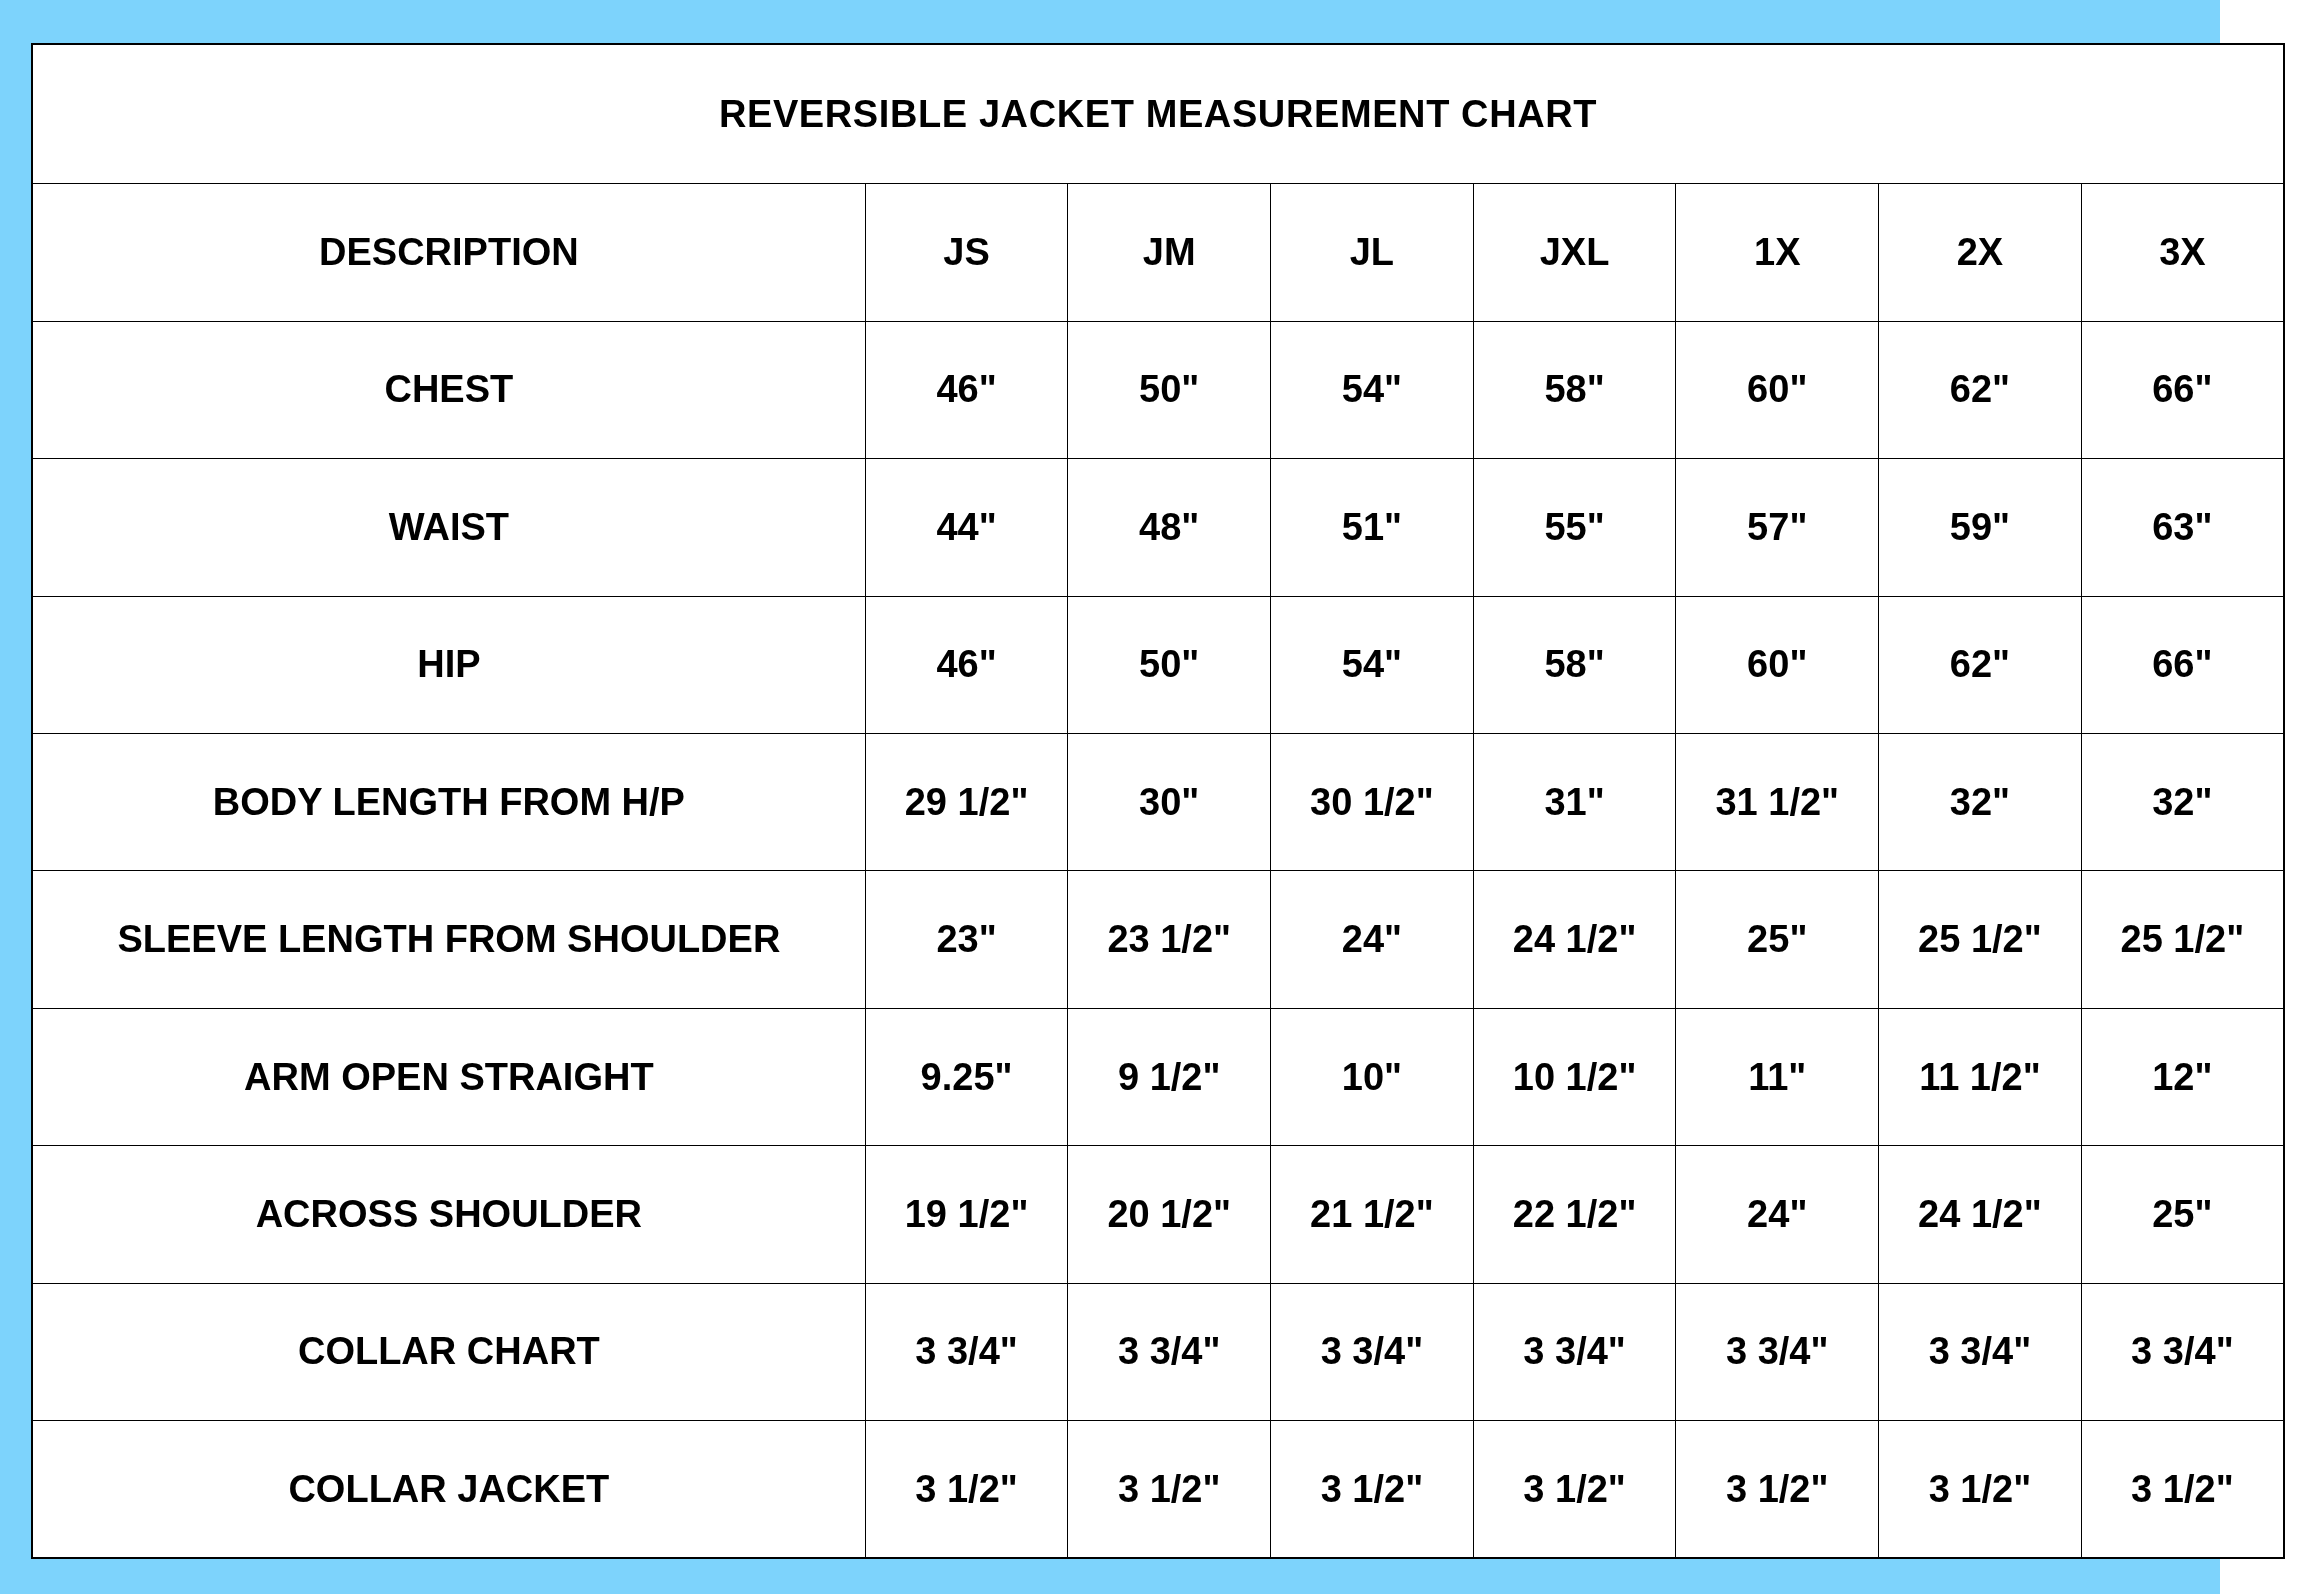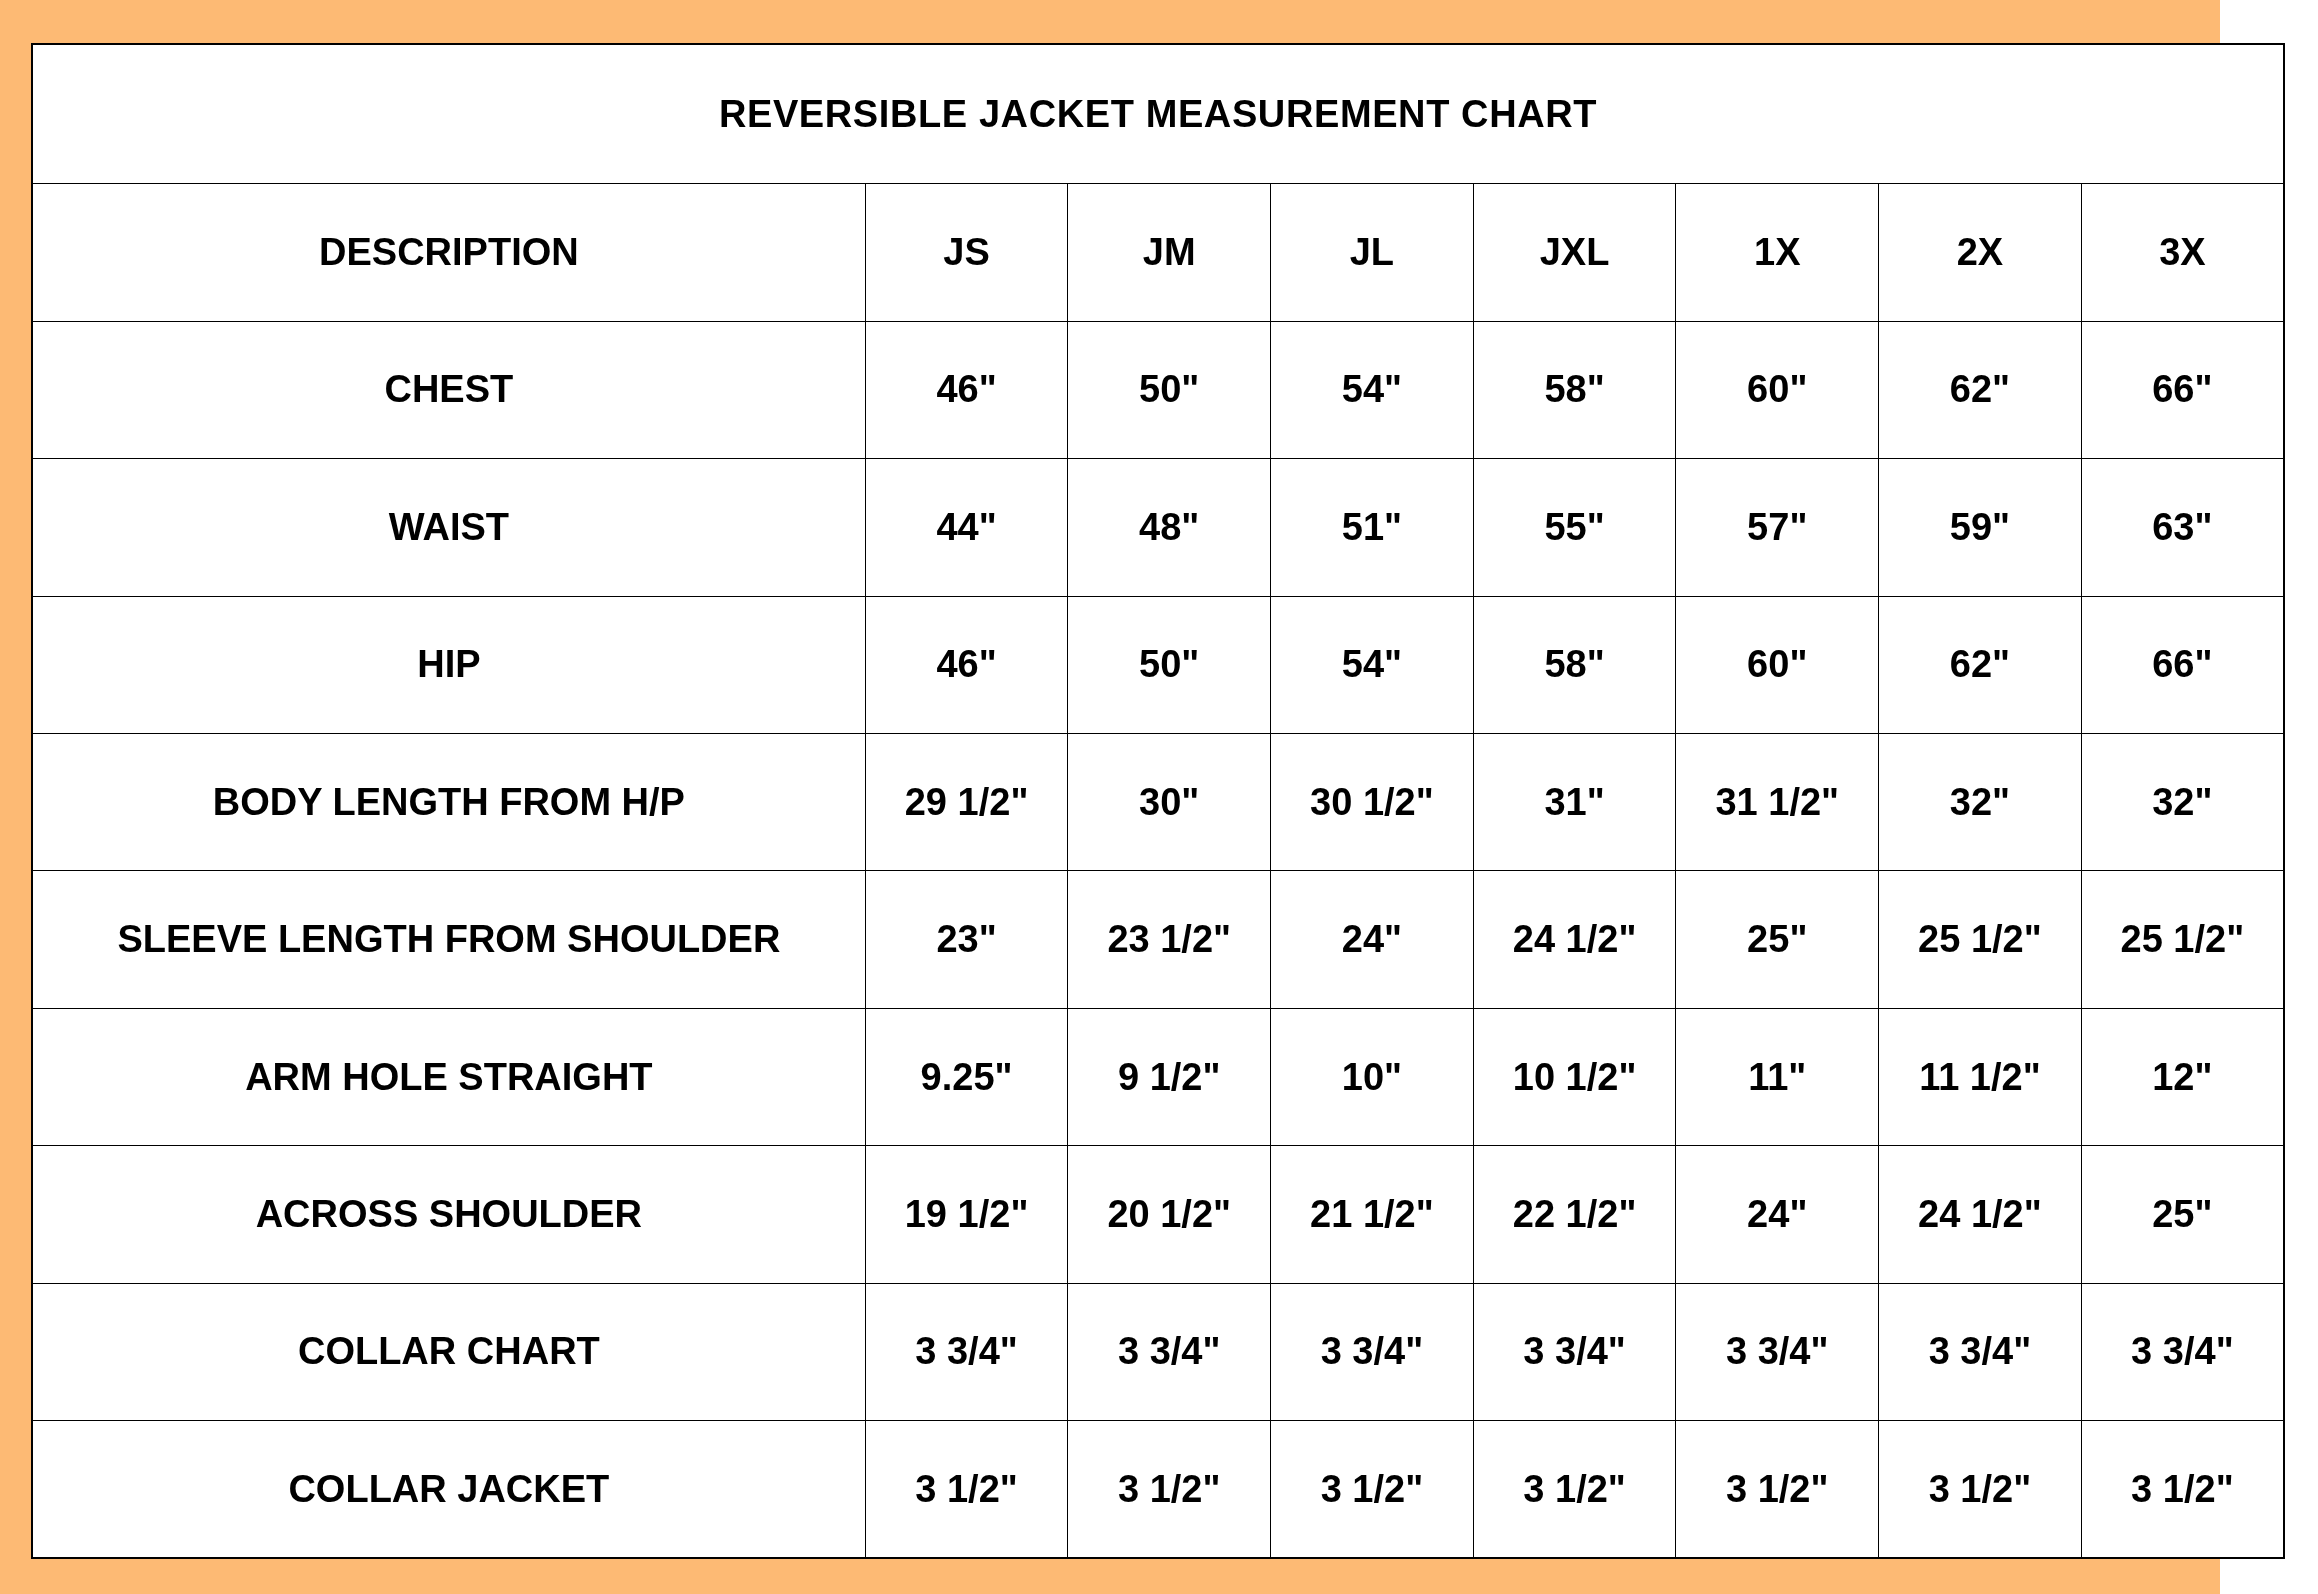--- a/index.html
+++ b/index.html
@@ -7,21 +7,21 @@
     padding: 0;
     width: 2319px;
     height: 1594px;
     background: #ffffff;
     font-family: "Liberation Sans", sans-serif;
   }
   .page {
     position: relative;
     width: 2220px;
     height: 1594px;
-    background: #fdba74;
+    background: #7dd3fc;
   }
   .chart-wrap {
     position: absolute;
     left: 31px;
     top: 43px;
     width: 2254px;
     height: 1516px;
     box-sizing: border-box;
   }
   table.size-chart {
@@ -132,21 +132,21 @@
           <td>23"</td>
           <td>23 1/2"</td>
           <td>24"</td>
           <td>24 1/2"</td>
           <td>25"</td>
           <td>25 1/2"</td>
           <td>25 1/2"</td>
         </tr>
 
         <tr class="data-row">
-          <td>ARM HOLE STRAIGHT</td>
+          <td>ARM OPEN STRAIGHT</td>
           <td>9.25"</td>
           <td>9 1/2"</td>
           <td>10"</td>
           <td>10 1/2"</td>
           <td>11"</td>
           <td>11 1/2"</td>
           <td>12"</td>
         </tr>
 
         <tr class="data-row">

